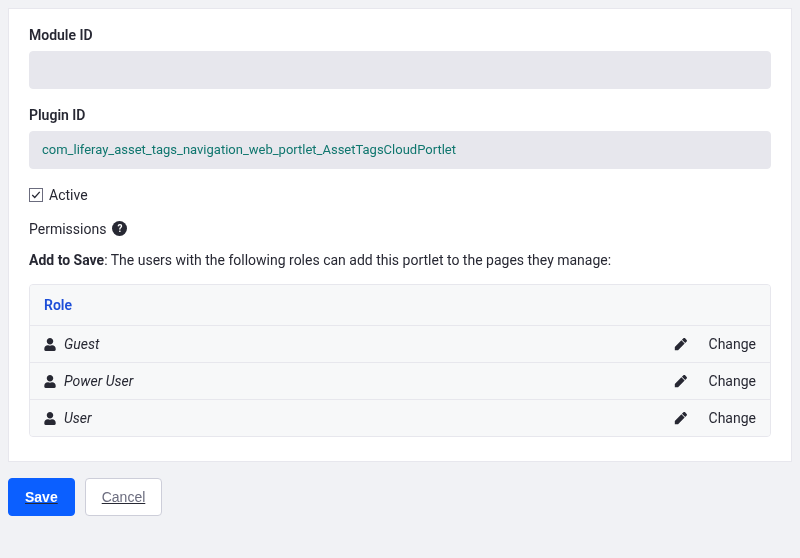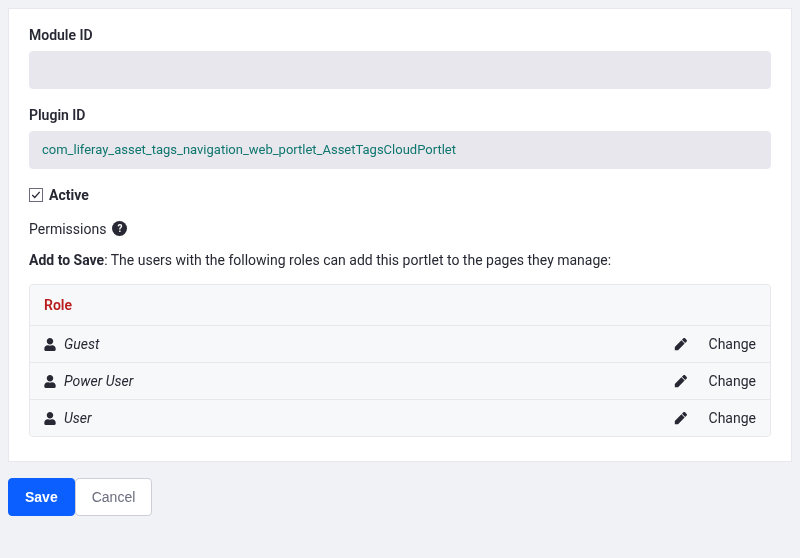--- a/index.html
+++ b/index.html
@@ -40,21 +40,20 @@
     margin-bottom: 18px;
     overflow: hidden;
     text-overflow: ellipsis;
     white-space: nowrap;
   }
   .checkbox-row {
     display: flex;
     align-items: center;
     gap: 6px;
     margin: 4px 0 18px 0;
-    font-weight: bold;
   }
   .checkbox {
     width: 14px; height: 14px;
     border: 1px solid #6b6c7e;
     display: inline-flex;
     align-items: center;
     justify-content: center;
     background: #fff;
     cursor: pointer;
   }
@@ -79,21 +78,21 @@
   .perm-caption { margin-bottom: 16px; }
   .perm-caption .bold { font-weight: 700; }
   .table {
     border: 1px solid #e7e7ed;
     background: #f7f8f9;
     border-radius: 4px;
     overflow: hidden;
   }
   .thead {
     padding: 12px 14px;
-    color: #b91c1c;
+    color: #1d4ed8;
     font-weight: 600;
     font-size: 14px;
     border-bottom: 1px solid #e7e7ed;
     background: #f7f8f9;
   }
   .trow {
     display: flex;
     justify-content: space-between;
     align-items: center;
     padding: 10px 14px;
@@ -114,21 +113,23 @@
     align-items: center;
     gap: 22px;
     color: #272833;
     text-decoration: none;
     cursor: pointer;
   }
   .edit-icon { width: 13px; height: 13px; display: inline-block; }
   .edit-icon svg { width: 13px; height: 13px; fill: #272833; }
   .actions {
     display: flex;
+    gap: 10px;
     margin-top: 16px;
+    text-decoration: underline;
   }
   .btn {
     height: 38px;
     padding: 0 16px;
     border-radius: 4px;
     font-size: 14px;
     cursor: pointer;
     display: inline-flex;
     align-items: center;
     justify-content: center;

